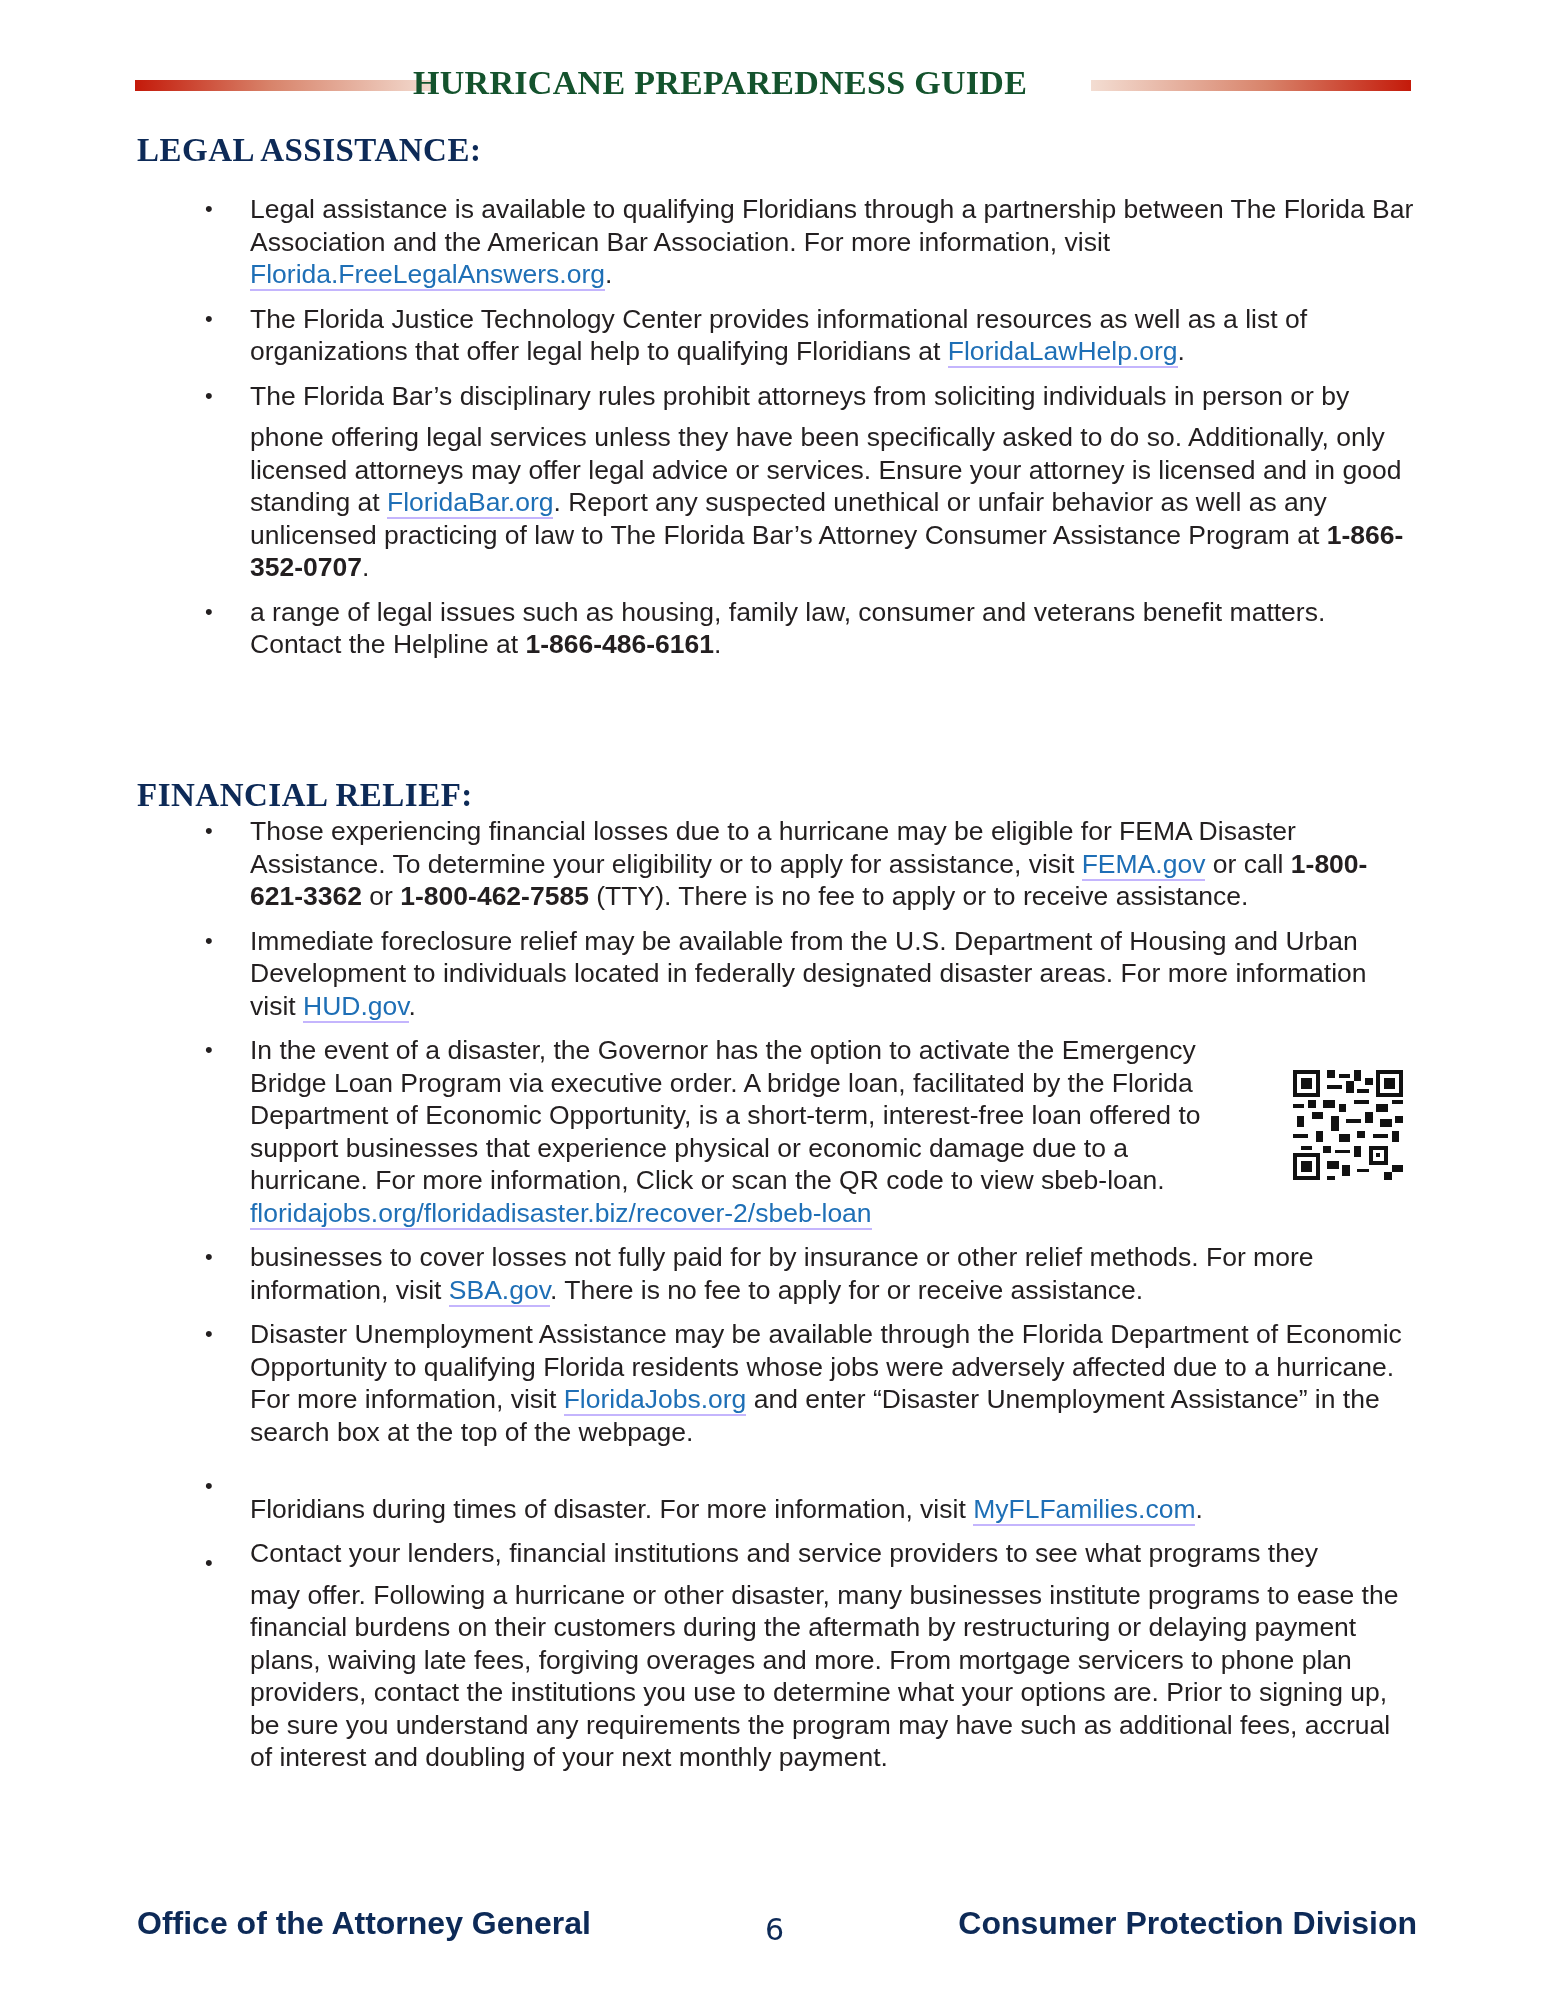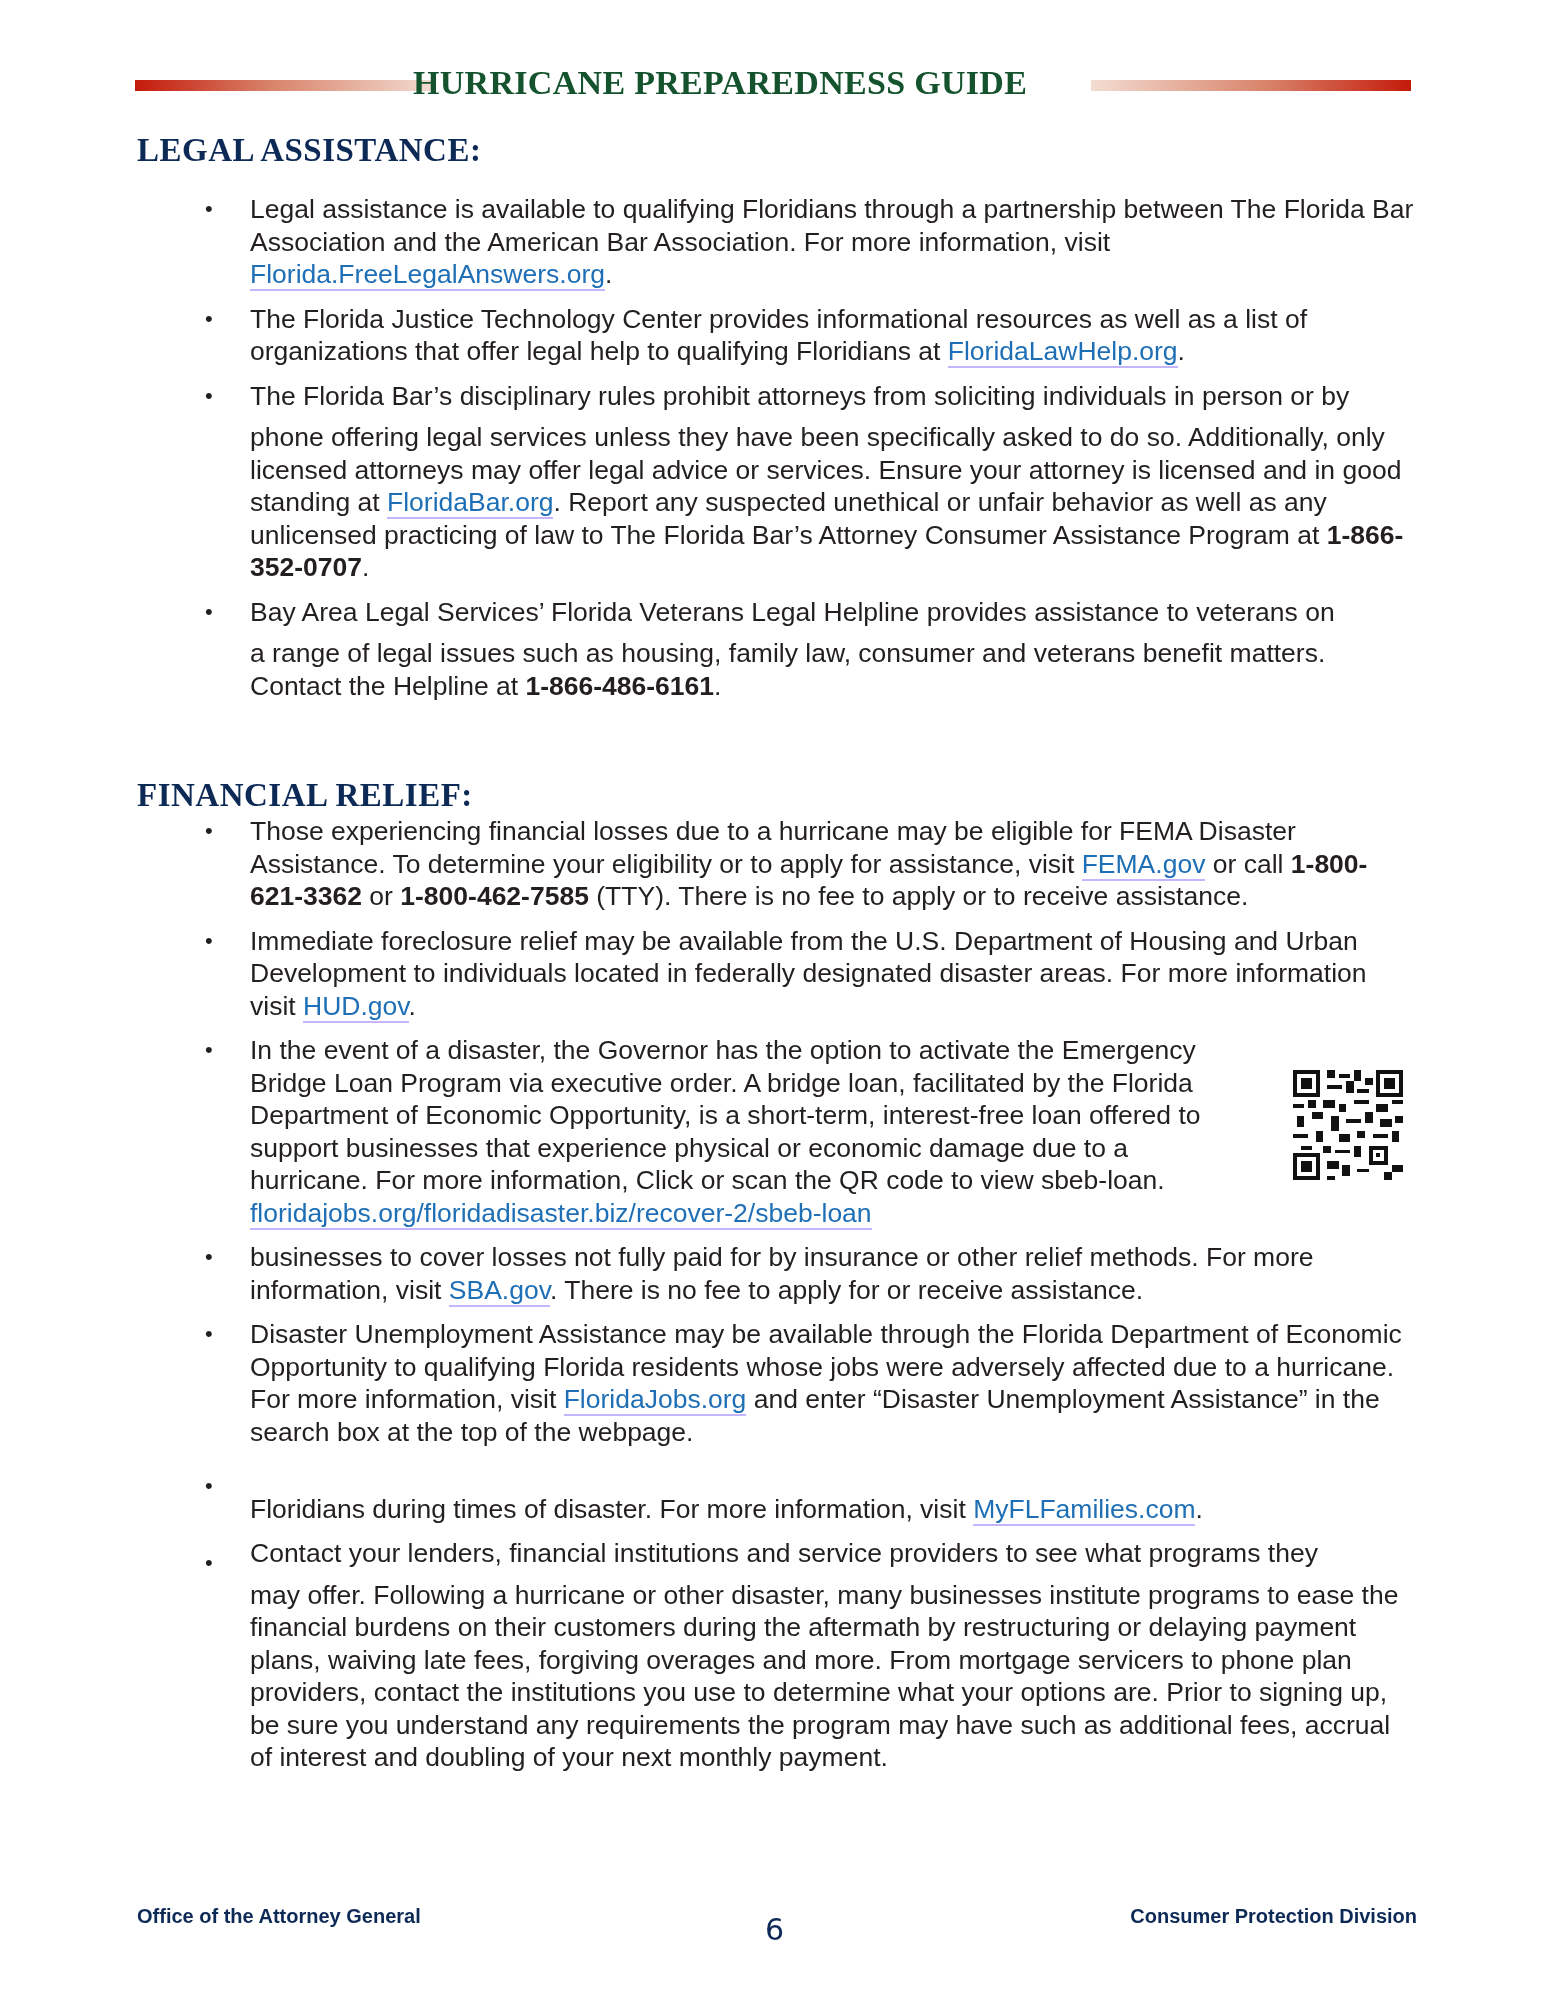--- a/index.html
+++ b/index.html
@@ -13,21 +13,21 @@
                font-weight: bold; font-size: 34px; color: #14532d; letter-spacing: 0.3px; white-space: nowrap; }
   .section-title { position: absolute; left: 137px; font-family: "Liberation Serif", serif;
                    font-weight: bold; font-size: 33px; color: #0d2a57; letter-spacing: 0.5px; text-align: right; }
   ul.list { position: absolute; left: 195px; margin: 0; padding: 0; list-style: none; width: 1220px; }
   ul.list li { position: relative; padding-left: 55px; font-size: 26.5px; line-height: 32.5px; margin-bottom: 12px; }
   ul.list li .bullet { position: absolute; left: 10px; top: 0; font-size: 22px; }
   ul.list li.gap .first { display: block; margin-bottom: 9px; }
   a.lnk { color: #1e6fb6; text-decoration: none; border-bottom: 2px solid #c4b5fd; }
   b { font-weight: bold; }
   .qr { position: absolute; left: 1293px; top: 1070px; width: 110px; height: 110px; }
-  .footer { position: absolute; top: 1905px; font-weight: bold; font-size: 20px; color: #0d2a57; }
+  .footer { position: absolute; top: 1905px; font-weight: bold; font-size: 32px; color: #0d2a57; }
   .footer.left { left: 137px; }
   .footer.right { right: 128px; }
   .footer.page { left: 765px; top: 1912px; font-weight: normal; font-size: 30px; font-family: "DejaVu Sans", sans-serif; }
 </style>
 </head>
 <body>
 
 <div class="hdr">
   <div class="hdr-bar left"></div>
   <div class="hdr-bar right"></div>
@@ -44,21 +44,21 @@
   <li>
     <span class="bullet">•</span>
     <span>The Florida Justice Technology Center provides informational resources as well as a list of organizations that offer legal help to qualifying Floridians at </span><a class="lnk">FloridaLawHelp.org</a><span>.</span>
   </li>
   <li class="gap">
     <span class="bullet">•</span>
     <span class="first">The Florida Bar’s disciplinary rules prohibit attorneys from soliciting individuals in person or by</span><span>phone offering legal services unless they have been specifically asked to do so. Additionally, only licensed attorneys may offer legal advice or services. Ensure your attorney is licensed and in good standing at </span><a class="lnk">FloridaBar.org</a><span>. Report any suspected unethical or unfair behavior as well as any unlicensed practicing of law to The Florida Bar’s Attorney Consumer Assistance Program at </span><b>1-866-352-0707</b><span>.</span>
   </li>
   <li class="gap">
     <span class="bullet">•</span>
-    <span class="first">Bay Area Legal Services’ Florida Veterans Legal Helpline provides assistance to veterans on</span><span>a range of legal issues such as housing, family law, consumer and veterans benefit matters. Contact the Helpline at </span><b>1-866-486-6161</b><span>.</span>
+    <span>a range of legal issues such as housing, family law, consumer and veterans benefit matters. Contact the Helpline at </span><b>1-866-486-6161</b><span>.</span>
   </li>
 </ul>
 
 <div class="section-title" style="top:777px">FINANCIAL RELIEF:</div>
 
 <ul class="list" style="top:815px">
   <li>
     <span class="bullet">•</span>
     <span>Those experiencing financial losses due to a hurricane may be eligible for FEMA Disaster Assistance. To determine your eligibility or to apply for assistance, visit </span><a class="lnk">FEMA.gov</a><span> or call </span><b>1-800-621-3362</b><span> or </span><b>1-800-462-7585</b><span> (TTY). There is no fee to apply or to receive assistance.</span>
   </li>

